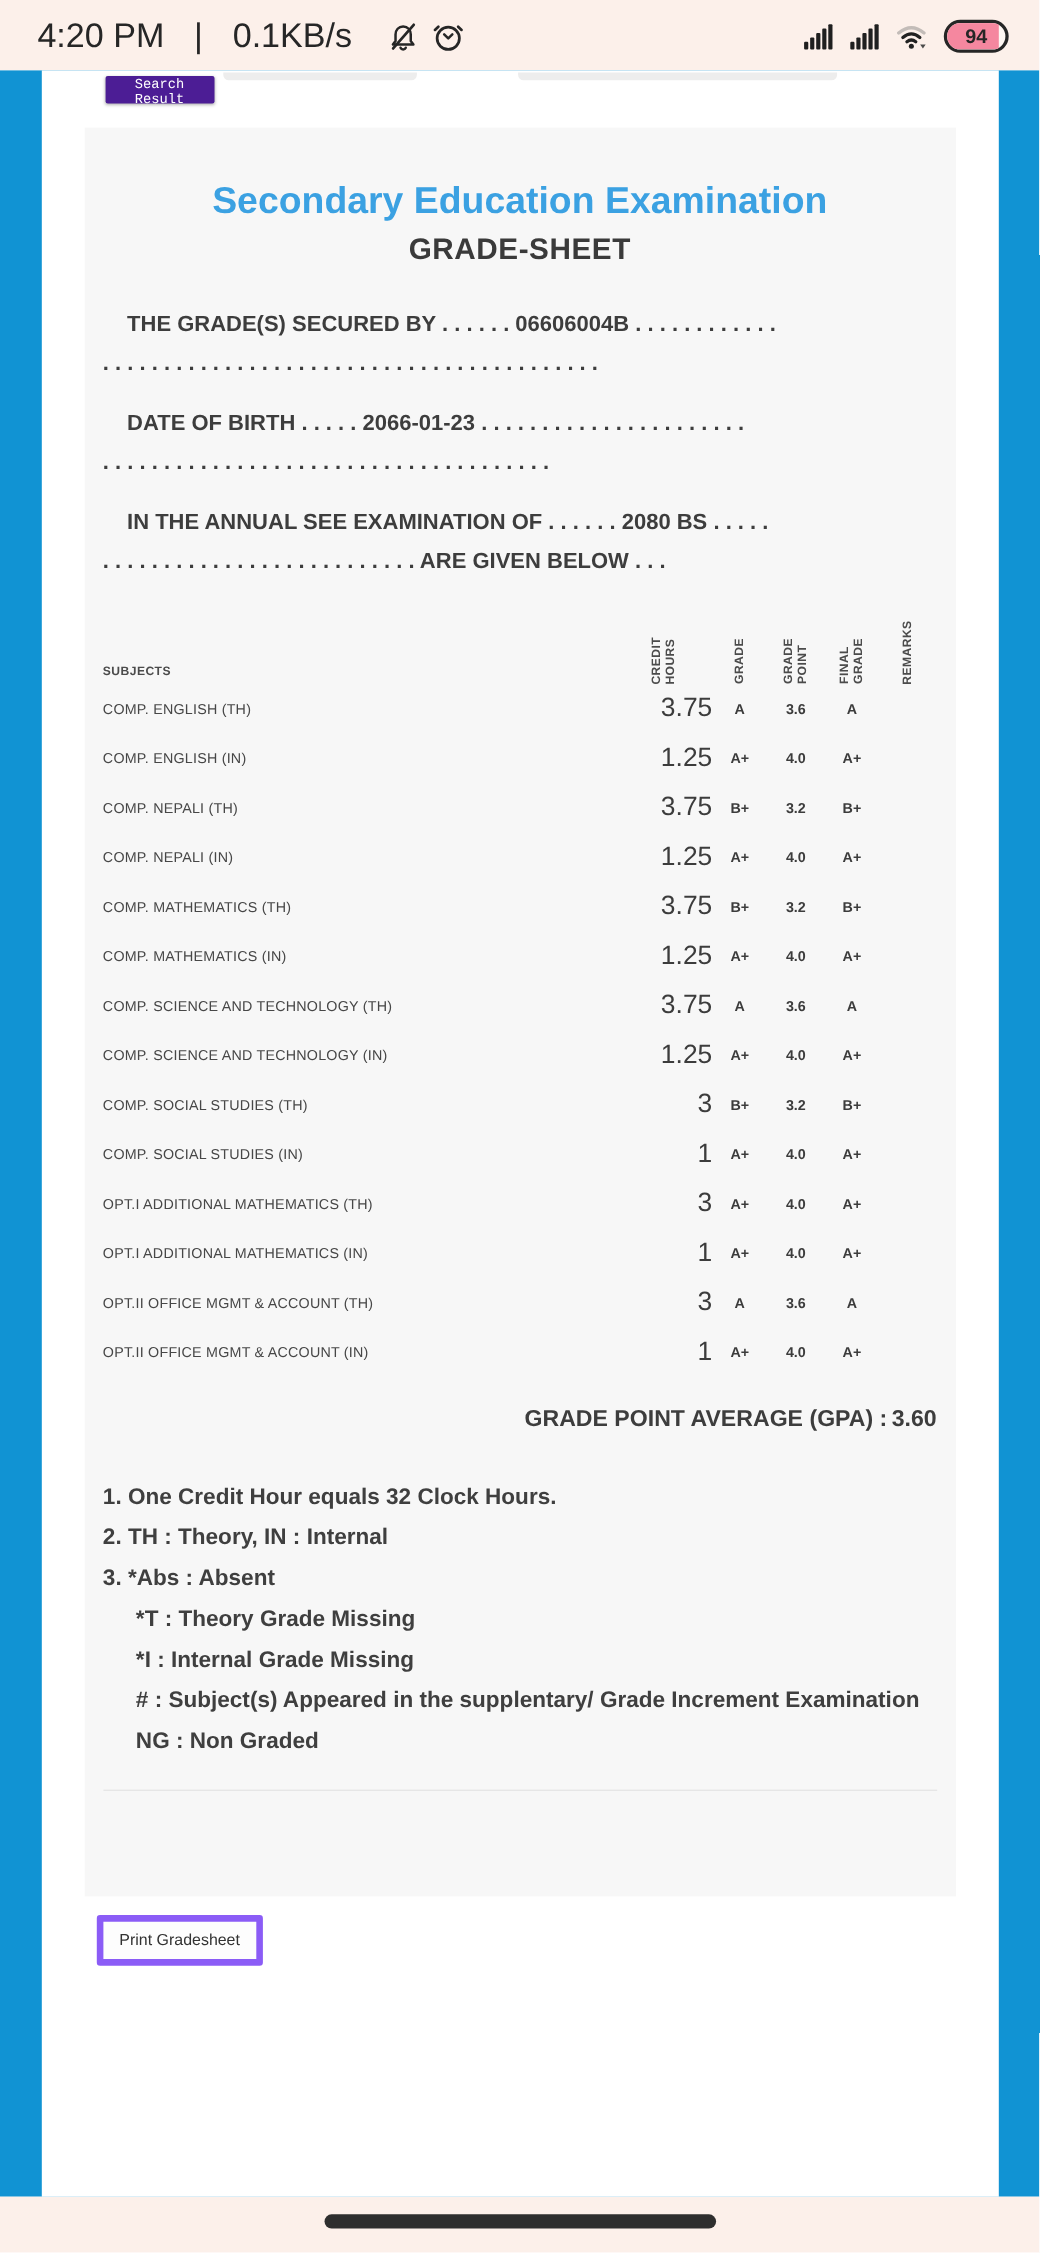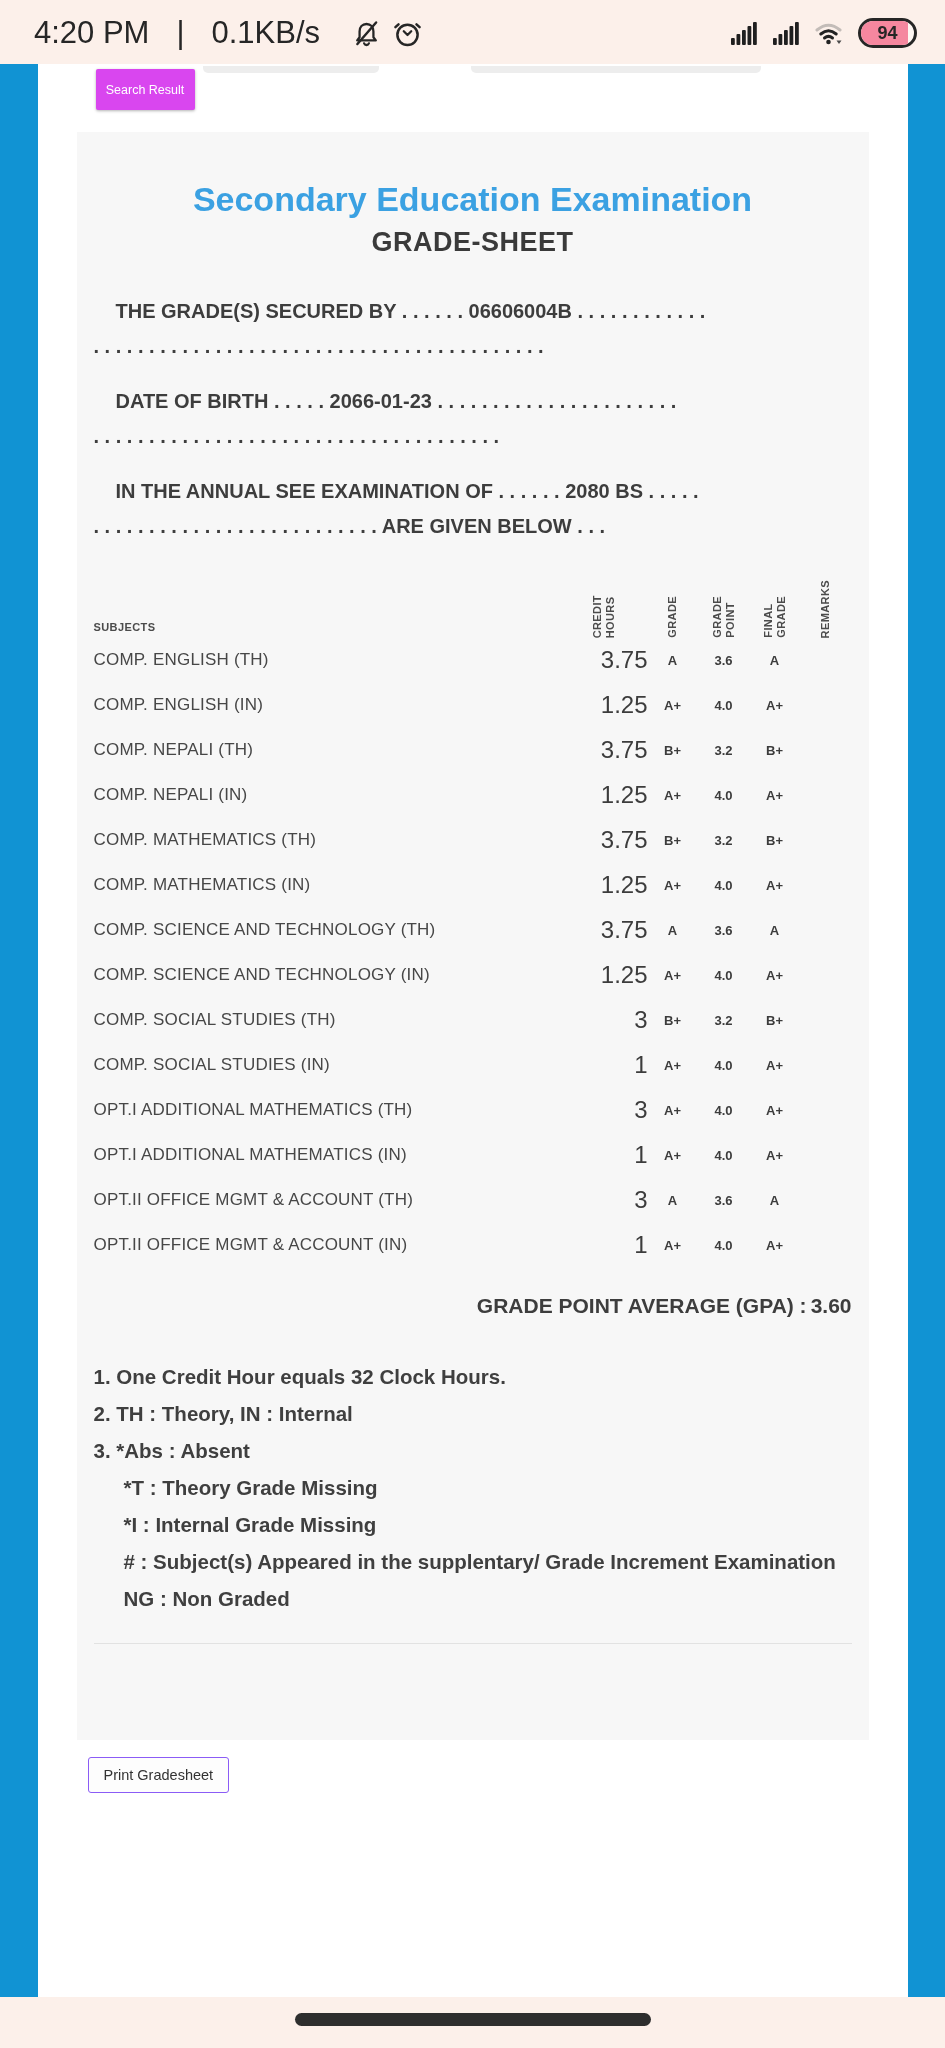--- a/index.html
+++ b/index.html
@@ -17,55 +17,55 @@
   .battery { position:relative; width:59px; height:30px; border:3px solid #262626; border-radius:16px; overflow:hidden; display:flex; align-items:center; justify-content:center; background:#fdf6f2; }
   .battery-fill { position:absolute; left:0; top:0; bottom:0; width:88%; background:#f5879f; }
   .battery-text { position:relative; font-size:18px; font-weight:700; color:#262626; z-index:1; }
 
   
   .webview { flex:1 1 auto; background:#1193d3; display:flex; justify-content:center; }
   .page { width:870px; background:#fff; position:relative; }
   .fragment { position:absolute; top:2px; height:7px; background:#ededed; border-radius:0 0 5px 5px; }
   .fragment.f1 { left:165px; width:176px; }
   .fragment.f2 { left:433px; width:290px; }
-  .search-btn { display:block; margin:5px 0 0 58px; width:99px; height:41px; background:#d946ef; color:#fff; border:none; font-size:12.5px; border-radius:2px; box-shadow:0 1px 3px rgba(0,0,0,.3); font-family:Liberation Sans, sans-serif; cursor:pointer; }
+  .search-btn { display:block; margin:5px 0 0 58px; width:99px; height:25px; background:#4c1d95; color:#fff; border:none; font-size:12.5px; border-radius:2px; box-shadow:0 1px 3px rgba(0,0,0,.3); font-family:Liberation Mono, monospace; cursor:pointer; }
 
   
   .card { margin:22px auto 0; width:792px; background:#f7f7f7; padding:46px 17px 96px; color:#3d3d3d; }
   .title { margin:0; text-align:center; color:#3ba1e2; font-size:34px; font-weight:700; line-height:1.25; }
   .subtitle { margin:6px 0 0; text-align:center; font-size:27px; font-weight:700; color:#3a3a3a; letter-spacing:.5px; }
   .dotted { white-space:pre-line; font-weight:700; font-size:20px; line-height:35px; margin:20px 0 0; text-indent:22px; color:#3d3d3d; }
   .dotted.first { margin-top:36px; }
 
   
   .gtable { margin-top:36px; }
   .t-head { display:flex; align-items:flex-end; color:#4b4b4b; }
   .th { font-size:11px; font-weight:700; letter-spacing:.4px; }
   .th-subject { flex:1; padding-bottom:5px; }
   .vcell { display:flex; justify-content:center; align-items:flex-end; }
   .vtext { writing-mode:vertical-rl; transform:rotate(180deg); white-space:pre-line; line-height:13px; }
   .w-credit { width:88px; } .w-grade { width:50px; } .w-gpoint { width:52px; } .w-final { width:50px; } .w-remarks { width:52px; }
   .t-row { display:flex; align-items:center; height:45px; }
-  .c-subject { flex:1; font-size:17px; color:#474747; font-weight:500; letter-spacing:.2px; }
+  .c-subject { flex:1; font-size:13px; color:#474747; font-weight:500; letter-spacing:.2px; }
   .c-credit { width:88px; text-align:right; font-size:24px; color:#3c3c3c; font-weight:500; }
   .c-grade { width:50px; text-align:center; font-size:13px; font-weight:700; color:#3c3c3c; }
   .c-gpoint { width:52px; text-align:center; font-size:13px; font-weight:700; color:#3c3c3c; }
   .c-final { width:50px; text-align:center; font-size:13px; font-weight:700; color:#3c3c3c; }
   .c-remarks { width:52px; }
 
   .gpa { margin:26px 0 0; text-align:right; font-size:21px; font-weight:700; color:#3d3d3d; }
   .gpa .v { margin-left:4px; }
 
   .legend { margin-top:40px; font-size:20.5px; font-weight:700; line-height:37px; color:#3f3f3f; }
   .legend-line.indent { text-indent:30px; }
   .divider { border:none; border-top:1px solid #e2e2e2; margin:26px 0 0; }
   .note-title { margin:12px 0 0; font-size:20.5px; font-weight:700; color:#3f3f3f; }
   .note-body { margin:0; font-size:20.5px; font-weight:700; line-height:37px; color:#3f3f3f; }
 
-  .print-btn { display:block; margin:17px 0 0 50px; padding:9px 15px; background:#fdfdfd; border:1px solid #8b5cf6; border-radius:3px; font-size:14.5px; color:#333; font-family:inherit; cursor:pointer; }
+  .print-btn { display:block; margin:17px 0 0 50px; padding:9px 15px; background:#fdfdfd; border:6px solid #8b5cf6; border-radius:3px; font-size:14.5px; color:#333; font-family:inherit; cursor:pointer; }
 
   
   .nav-bar { height:51px; flex:0 0 51px; background:#fcf0ea; display:flex; justify-content:center; align-items:flex-start; }
   .gesture-pill { margin-top:16px; width:356px; height:13px; border-radius:7px; background:#2e2e2e; }
 </style>
 </head>
 <body>
 
 <div class="screen">
 

